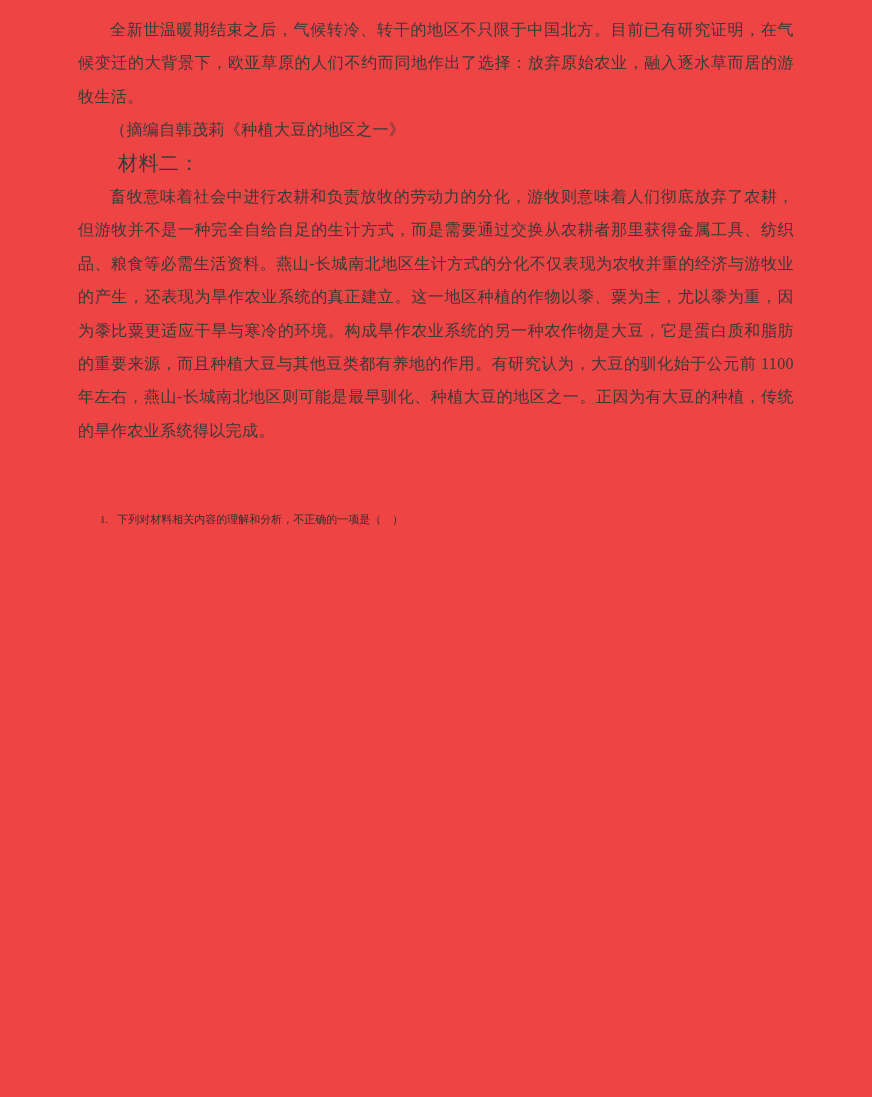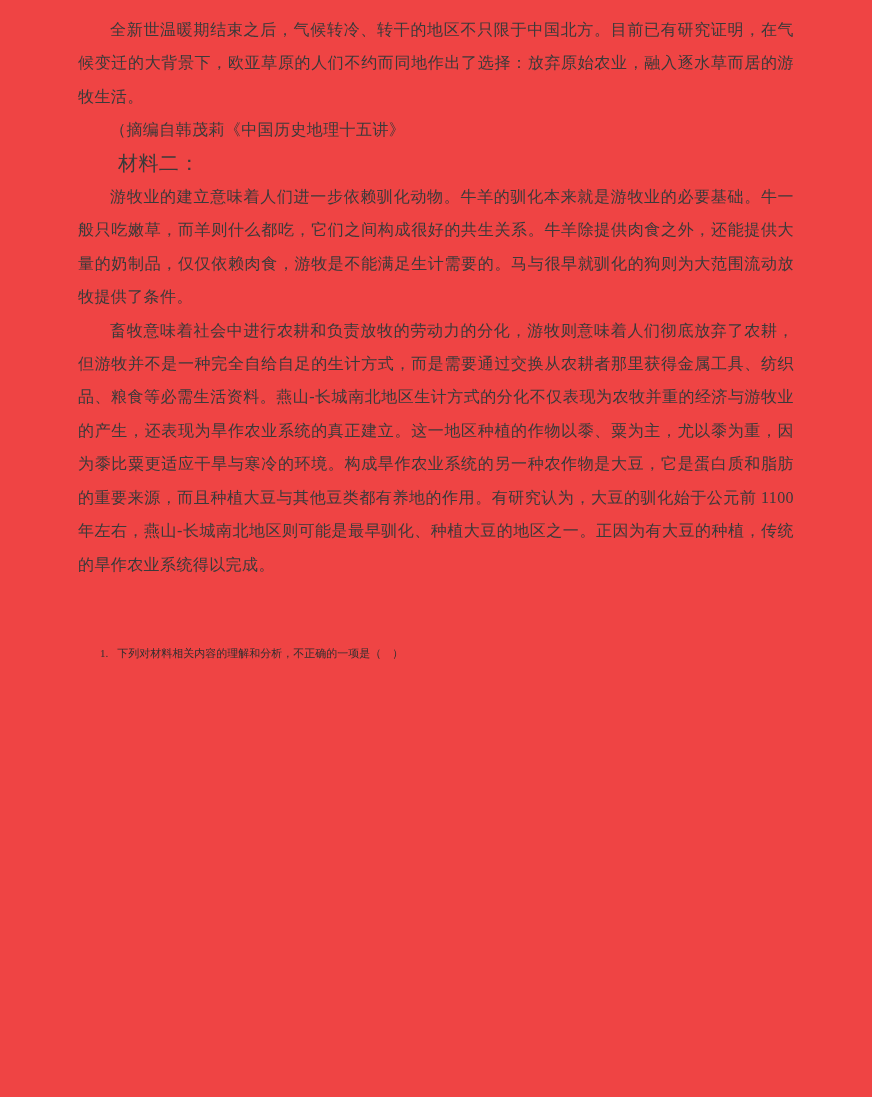--- a/index.html
+++ b/index.html
@@ -60,26 +60,25 @@
   }
 </style>
 </head>
 <body>
 
 <div class="page">
   <div class="content">
 
     <div class="passage">
       <p>全新世温暖期结束之后，气候转冷、转干的地区不只限于中国北方。目前已有研究证明，在气候变迁的大背景下，欧亚草原的人们不约而同地作出了选择：放弃原始农业，融入逐水草而居的游牧生活。</p>
-      <p class="citation">（摘编自韩茂莉《中国历史地理十五讲》</p>
+      <p class="citation">（摘编自韩茂莉《种植大豆的地区之一》</p>
     </div>
 
     <div class="passage">
       <div class="material-heading">材料二：</div>
-      <p>游牧业的建立意味着人们进一步依赖驯化动物。牛羊的驯化本来就是游牧业的必要基础。牛一般只吃嫩草，而羊则什么都吃，它们之间构成很好的共生关系。牛羊除提供肉食之外，还能提供大量的奶制品，仅仅依赖肉食，游牧是不能满足生计需要的。马与很早就驯化的狗则为大范围流动放牧提供了条件。</p>
       <p>畜牧意味着社会中进行农耕和负责放牧的劳动力的分化，游牧则意味着人们彻底放弃了农耕，但游牧并不是一种完全自给自足的生计方式，而是需要通过交换从农耕者那里获得金属工具、纺织品、粮食等必需生活资料。燕山-长城南北地区生计方式的分化不仅表现为农牧并重的经济与游牧业的产生，还表现为旱作农业系统的真正建立。这一地区种植的作物以黍、粟为主，尤以黍为重，因为黍比粟更适应干旱与寒冷的环境。构成旱作农业系统的另一种农作物是大豆，它是蛋白质和脂肪的重要来源，而且种植大豆与其他豆类都有养地的作用。有研究认为，大豆的驯化始于公元前 1100 年左右，燕山-长城南北地区则可能是最早驯化、种植大豆的地区之一。正因为有大豆的种植，传统的旱作农业系统得以完成。</p>
     </div>
 
     <div class="questions">
 
       <div class="q-line">
         <span class="q-label">1.</span><span>下列对材料相关内容的理解和分析，不正确的一项是（    ）</span>
       </div>
 
       <div class="q-line">

